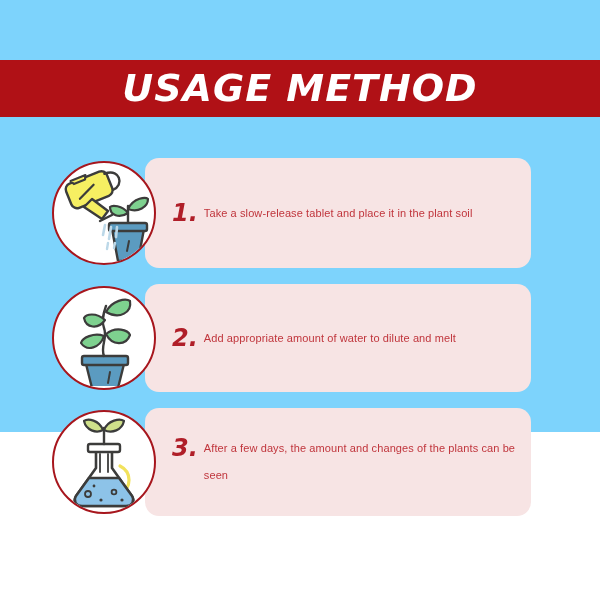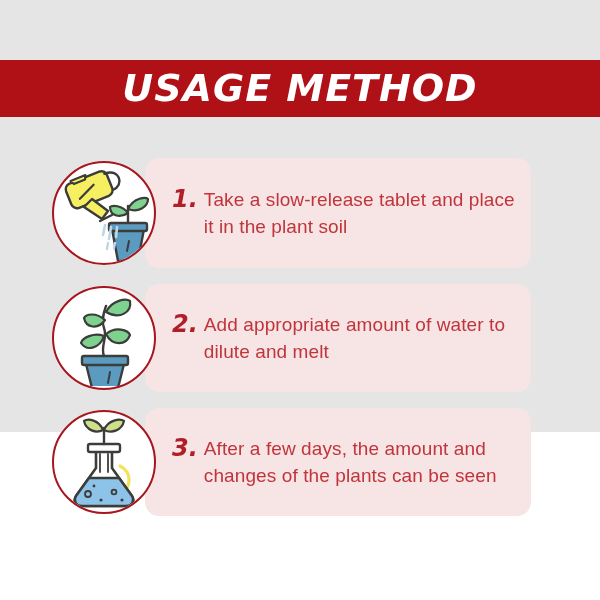--- a/index.html
+++ b/index.html
@@ -12,21 +12,21 @@
     background: #ffffff;
     font-family: "Liberation Sans", sans-serif;
     overflow: hidden;
     position: relative;
   }
 
   .page {
     position: relative;
     width: 600px;
     height: 432px;
-    background: #e5e5e5;
+    background: #7dd3fc;
   }
 
   
   .banner {
     position: absolute;
     left: 0;
     top: 60px;
     width: 600px;
     height: 57px;
     background: #b01116;
@@ -92,21 +92,21 @@
     font-weight: bold;
     font-style: italic;
     line-height: 27px;
     margin-right: 6px;
     flex: 0 0 auto;
   }
 
   .step-desc {
     color: #c0353c;
     font-family: "Liberation Sans", sans-serif;
-    font-size: 19px;
+    font-size: 11px;
     line-height: 27px;
     letter-spacing: 0.1px;
   }
 
   
   .icon-circle {
     position: absolute;
     left: 52px;
     top: 50%;
     transform: translateY(-50%);

